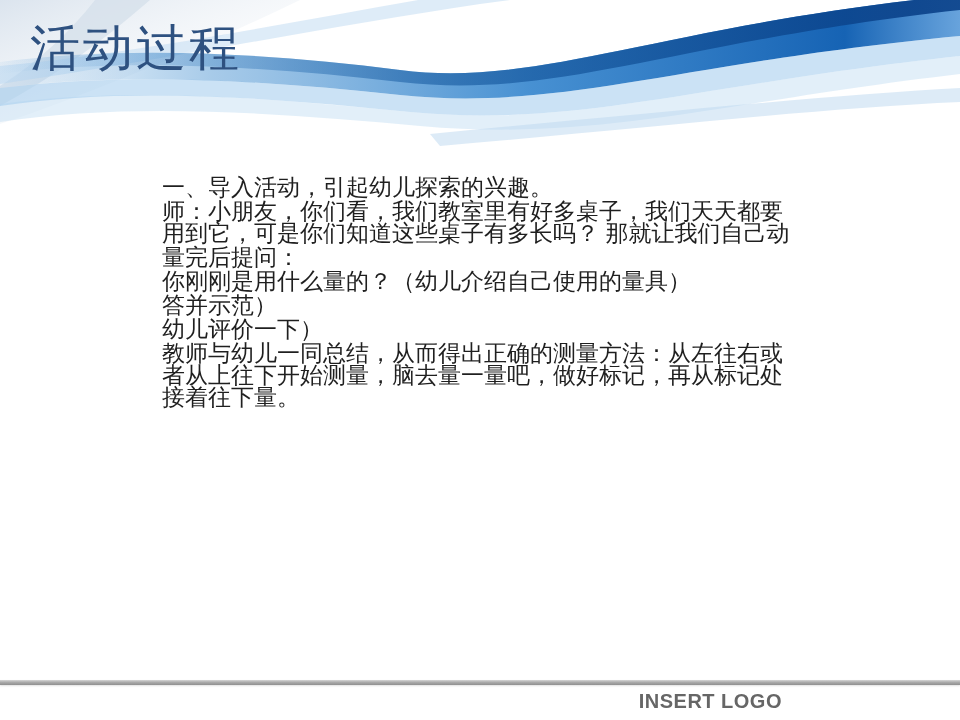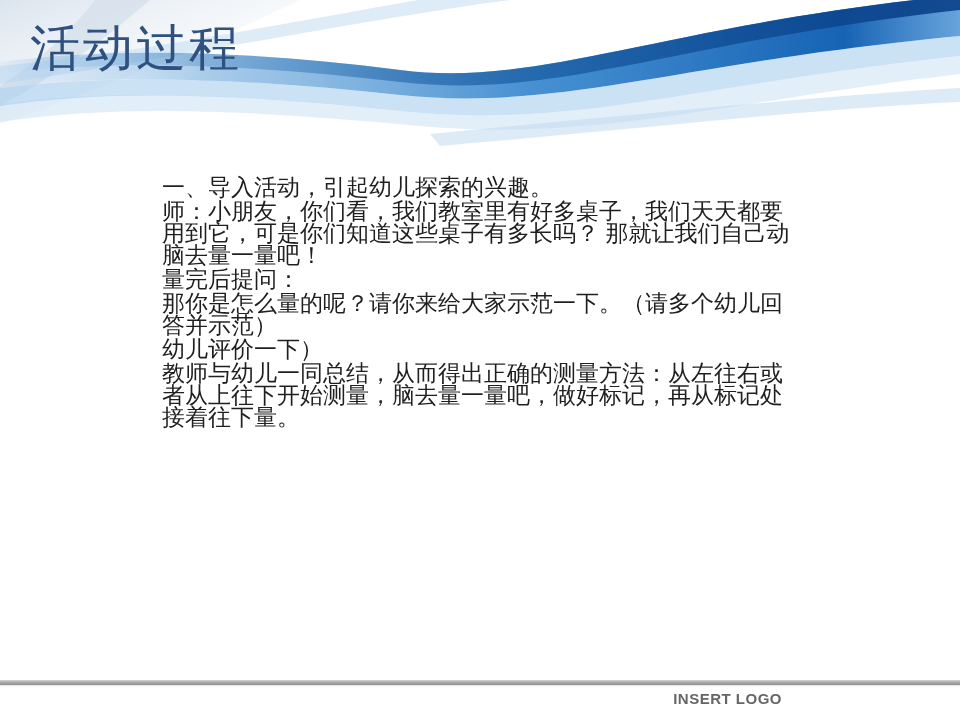--- a/index.html
+++ b/index.html
@@ -62,21 +62,21 @@
     width: 960px;
     height: 5px;
     background: linear-gradient(180deg, #d6d6d6 0%, #ababab 45%, #8f8f8f 100%);
     box-shadow: 0 1px 2px rgba(0,0,0,0.12);
     z-index: 2;
   }
   .footer-logo {
     position: absolute;
     right: 26px;
     top: 690px;
-    font-size: 15px;
+    font-size: 20px;
     font-weight: 700;
     letter-spacing: 0.5px;
     color: #666666;
     z-index: 2;
   }
 </style>
 </head>
 <body>
 
 <div class="slide">
@@ -124,27 +124,28 @@
 
   <h1 class="slide-title">活动过程</h1>
 
   <div class="body-text" id="body-text">
       <div class="para">
         <div class="line">一、导入活动，引起幼儿探索的兴趣。</div>
       </div>
       <div class="para">
         <div class="line">师：小朋友，你们看，我们教室里有好多桌子，我们天天都要</div>
         <div class="line">用到它，可是你们知道这些桌子有多长吗？ 那就让我们自己动</div>
-        <div class="line">脑去量一量吧！</div>
       </div>
       <div class="para">
         <div class="line">量完后提问：</div>
       </div>
       <div class="para">
-        <div class="line">那你是怎么量的呢？请你来给大家示范一下。（请多个幼儿回</div>
+        <div class="line">你刚刚是用什么量的？（幼儿介绍自己使用的量具）</div>
+      </div>
+      <div class="para">
         <div class="line">答并示范）</div>
       </div>
       <div class="para">
         <div class="line">幼儿评价一下）</div>
       </div>
       <div class="para">
         <div class="line">教师与幼儿一同总结，从而得出正确的测量方法：从左往右或</div>
         <div class="line">者从上往下开始测量，脑去量一量吧，做好标记，再从标记处</div>
         <div class="line">接着往下量。</div>
       </div>

